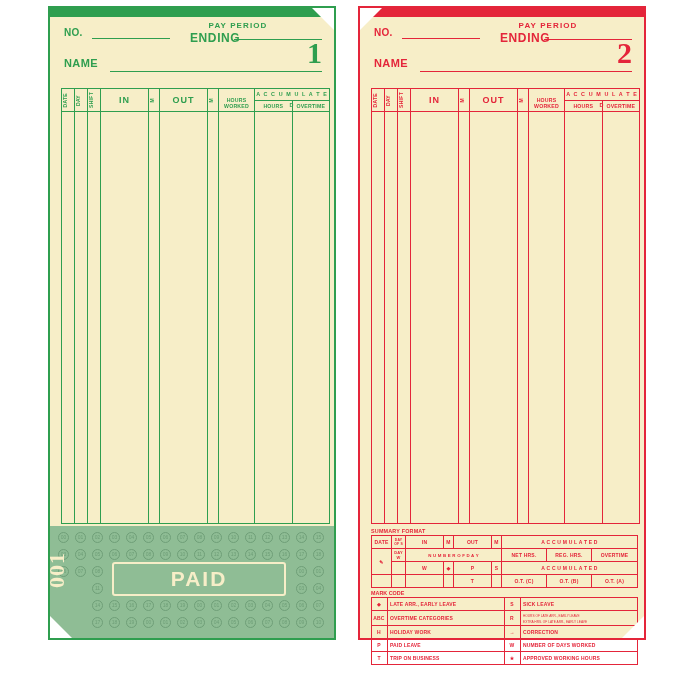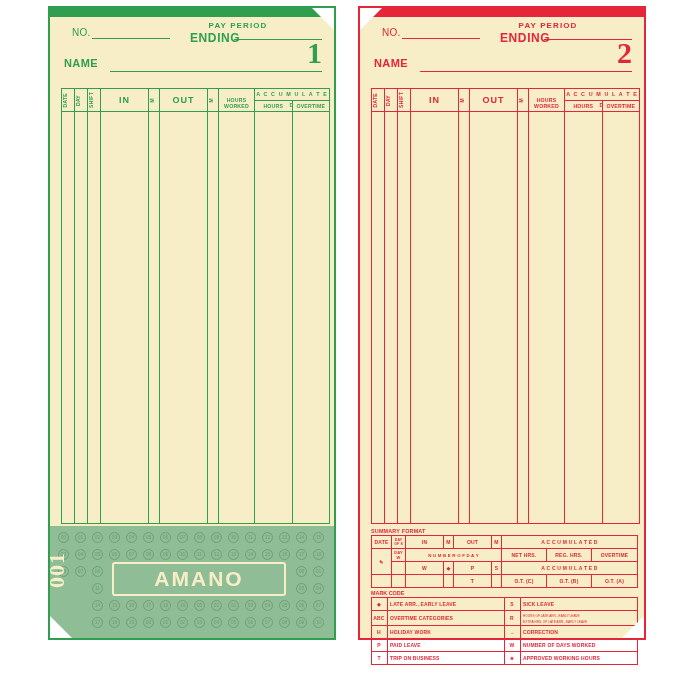--- a/index.html
+++ b/index.html
@@ -51,21 +51,21 @@
   
   .top-bar{position:absolute;left:0;top:0;width:100%;height:9px;}
   #green-top{background:#2f9e4f;}
   #red-top{background:#e4253a;}
 
   
   .hdr{position:absolute;left:0;top:9px;width:100%;height:62px;}
   .g{color:#2f9e4f;}
   .r{color:#e4253a;}
 
-  .lbl-no{position:absolute;left:22px;top:10px;font-size:10px;font-weight:normal;letter-spacing:.3px;}
+  .lbl-no{position:absolute;left:14px;top:10px;font-size:10px;font-weight:bold;letter-spacing:.3px;}
   .rule-no{position:absolute;left:42px;top:21px;width:78px;height:1px;}
   .rule-no.g{background:#2f9e4f;}
   .rule-no.r{background:#e4253a;}
 
   .pay-period{position:absolute;left:140px;top:4px;font-size:8px;font-weight:bold;letter-spacing:1.1px;text-align:center;width:96px;}
   .ending{position:absolute;left:140px;top:14px;font-size:12px;font-weight:bold;letter-spacing:.6px;}
   .rule-end{position:absolute;left:184px;top:22px;width:88px;height:1px;}
   .rule-end.g{background:#2f9e4f;}
   .rule-end.r{background:#e4253a;}
 
@@ -302,21 +302,21 @@
           <div class="dot" style="left: 144px; top: 91px;">03</div>
           <div class="dot" style="left: 161px; top: 91px;">04</div>
           <div class="dot" style="left: 178px; top: 91px;">05</div>
           <div class="dot" style="left: 195px; top: 91px;">06</div>
           <div class="dot" style="left: 212px; top: 91px;">07</div>
           <div class="dot" style="left: 229px; top: 91px;">08</div>
           <div class="dot" style="left: 246px; top: 91px;">09</div>
           <div class="dot" style="left: 263px; top: 91px;">10</div>
         </div>
       <div class="amano-box">
-        <div class="amano-text">AMANO</div>
+        <div class="amano-text">PAID</div>
       </div>
       <div class="serial">001</div>
     </div>
 
     <div class="corner-cut" id="green-cut-bl"></div>
   </div>
 
   <div class="card" id="card-red">
     <div class="top-bar" id="red-top"></div>
     <div class="corner-cut" id="red-cut-tl"></div>

